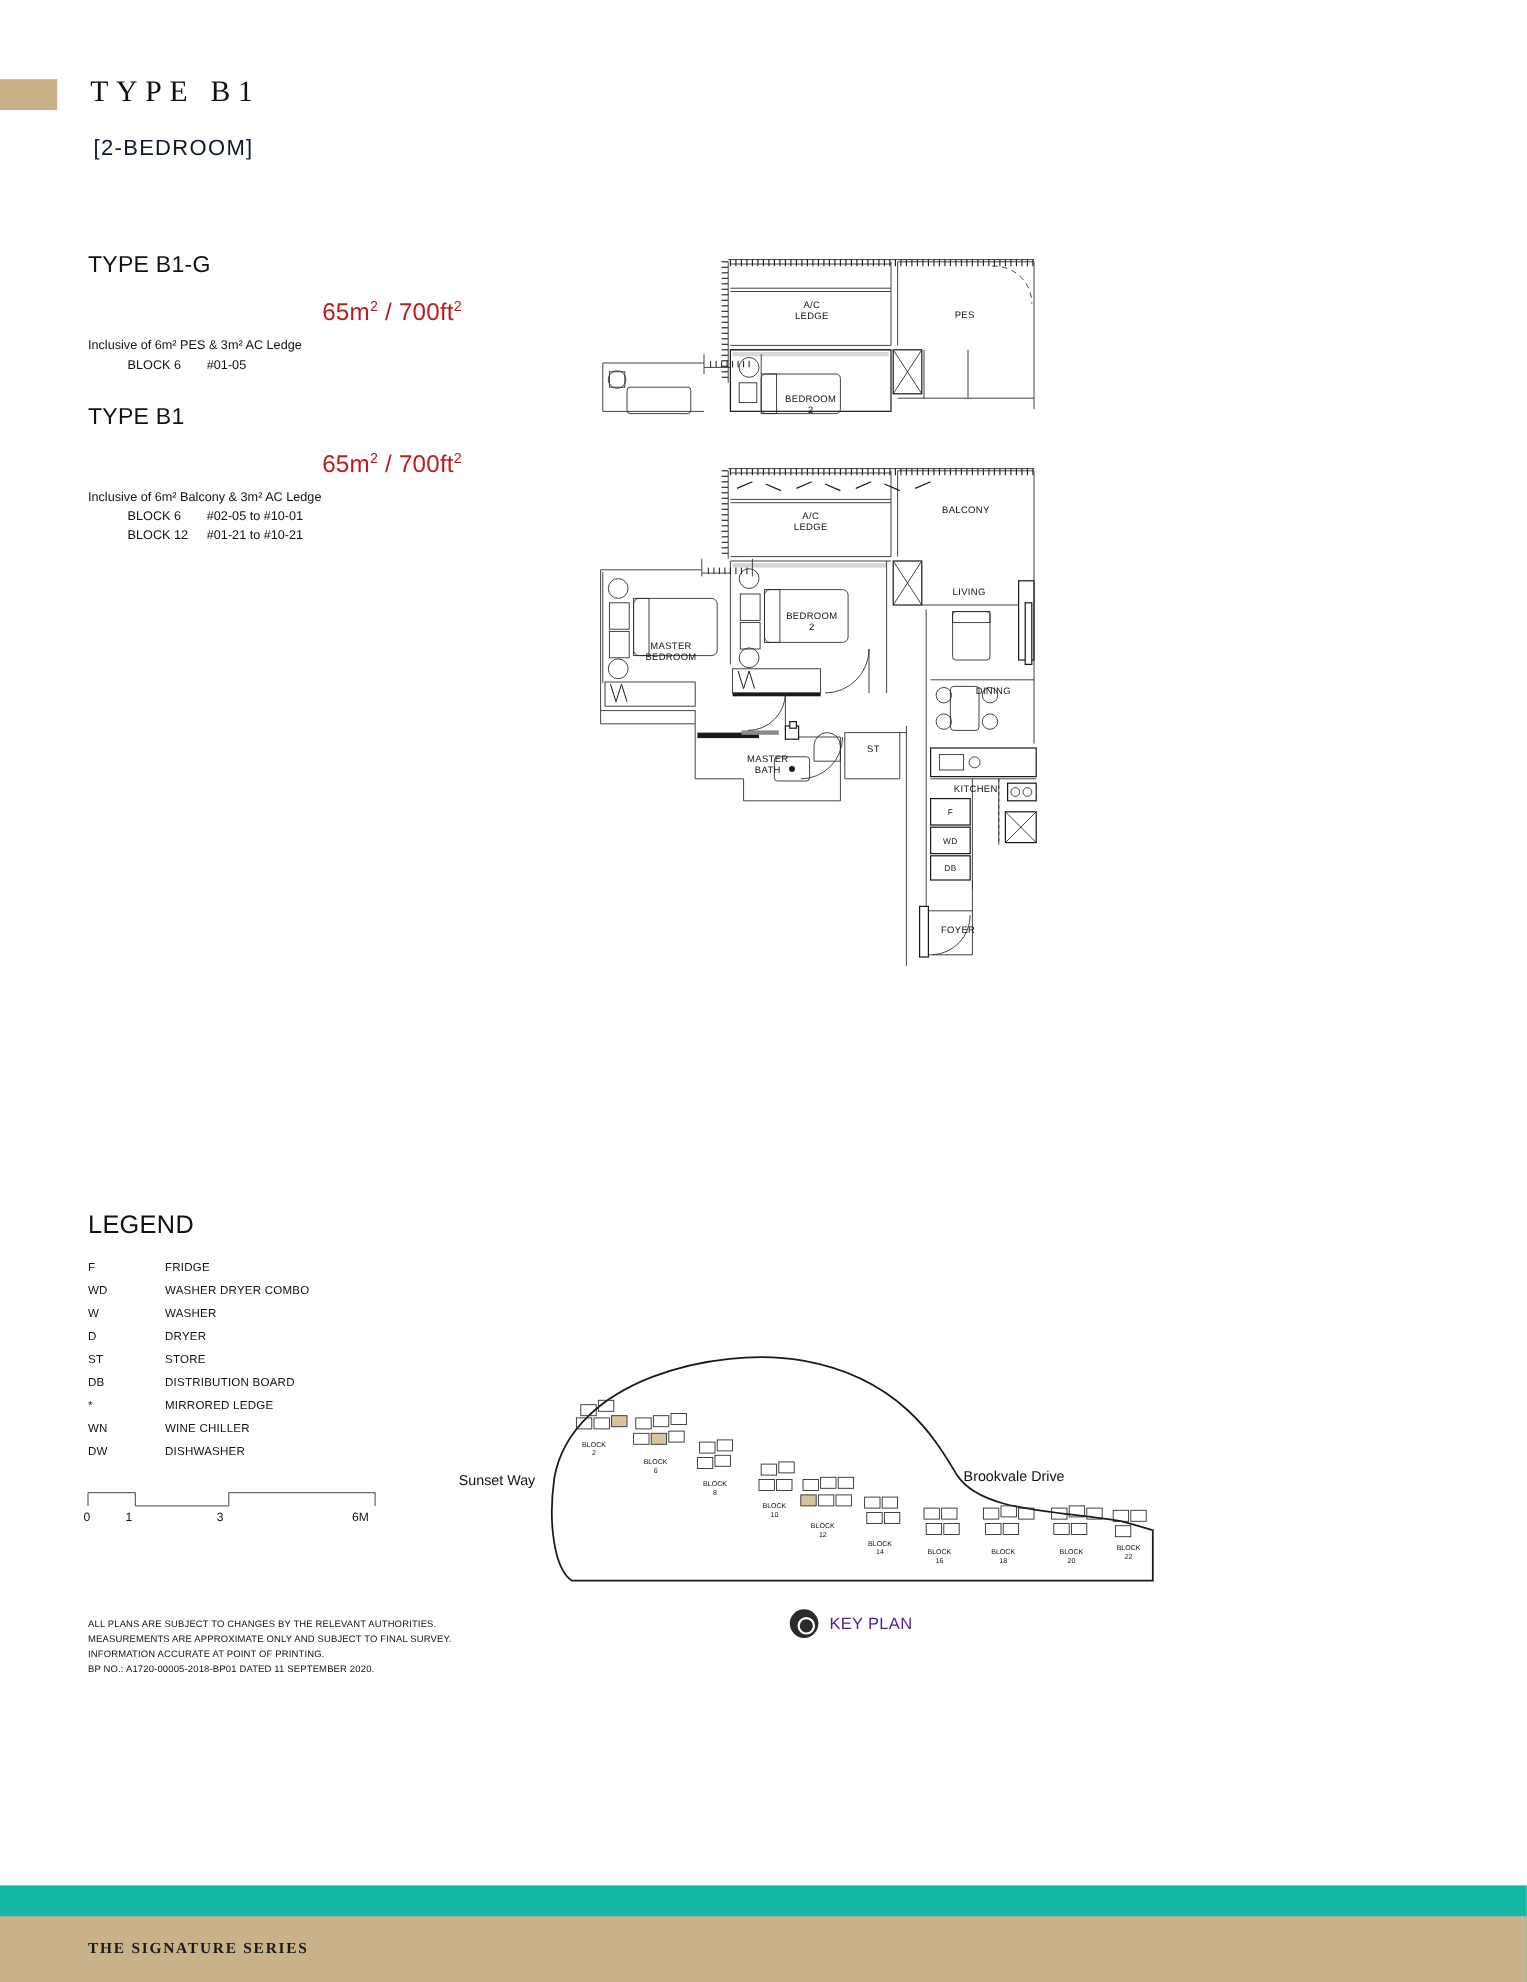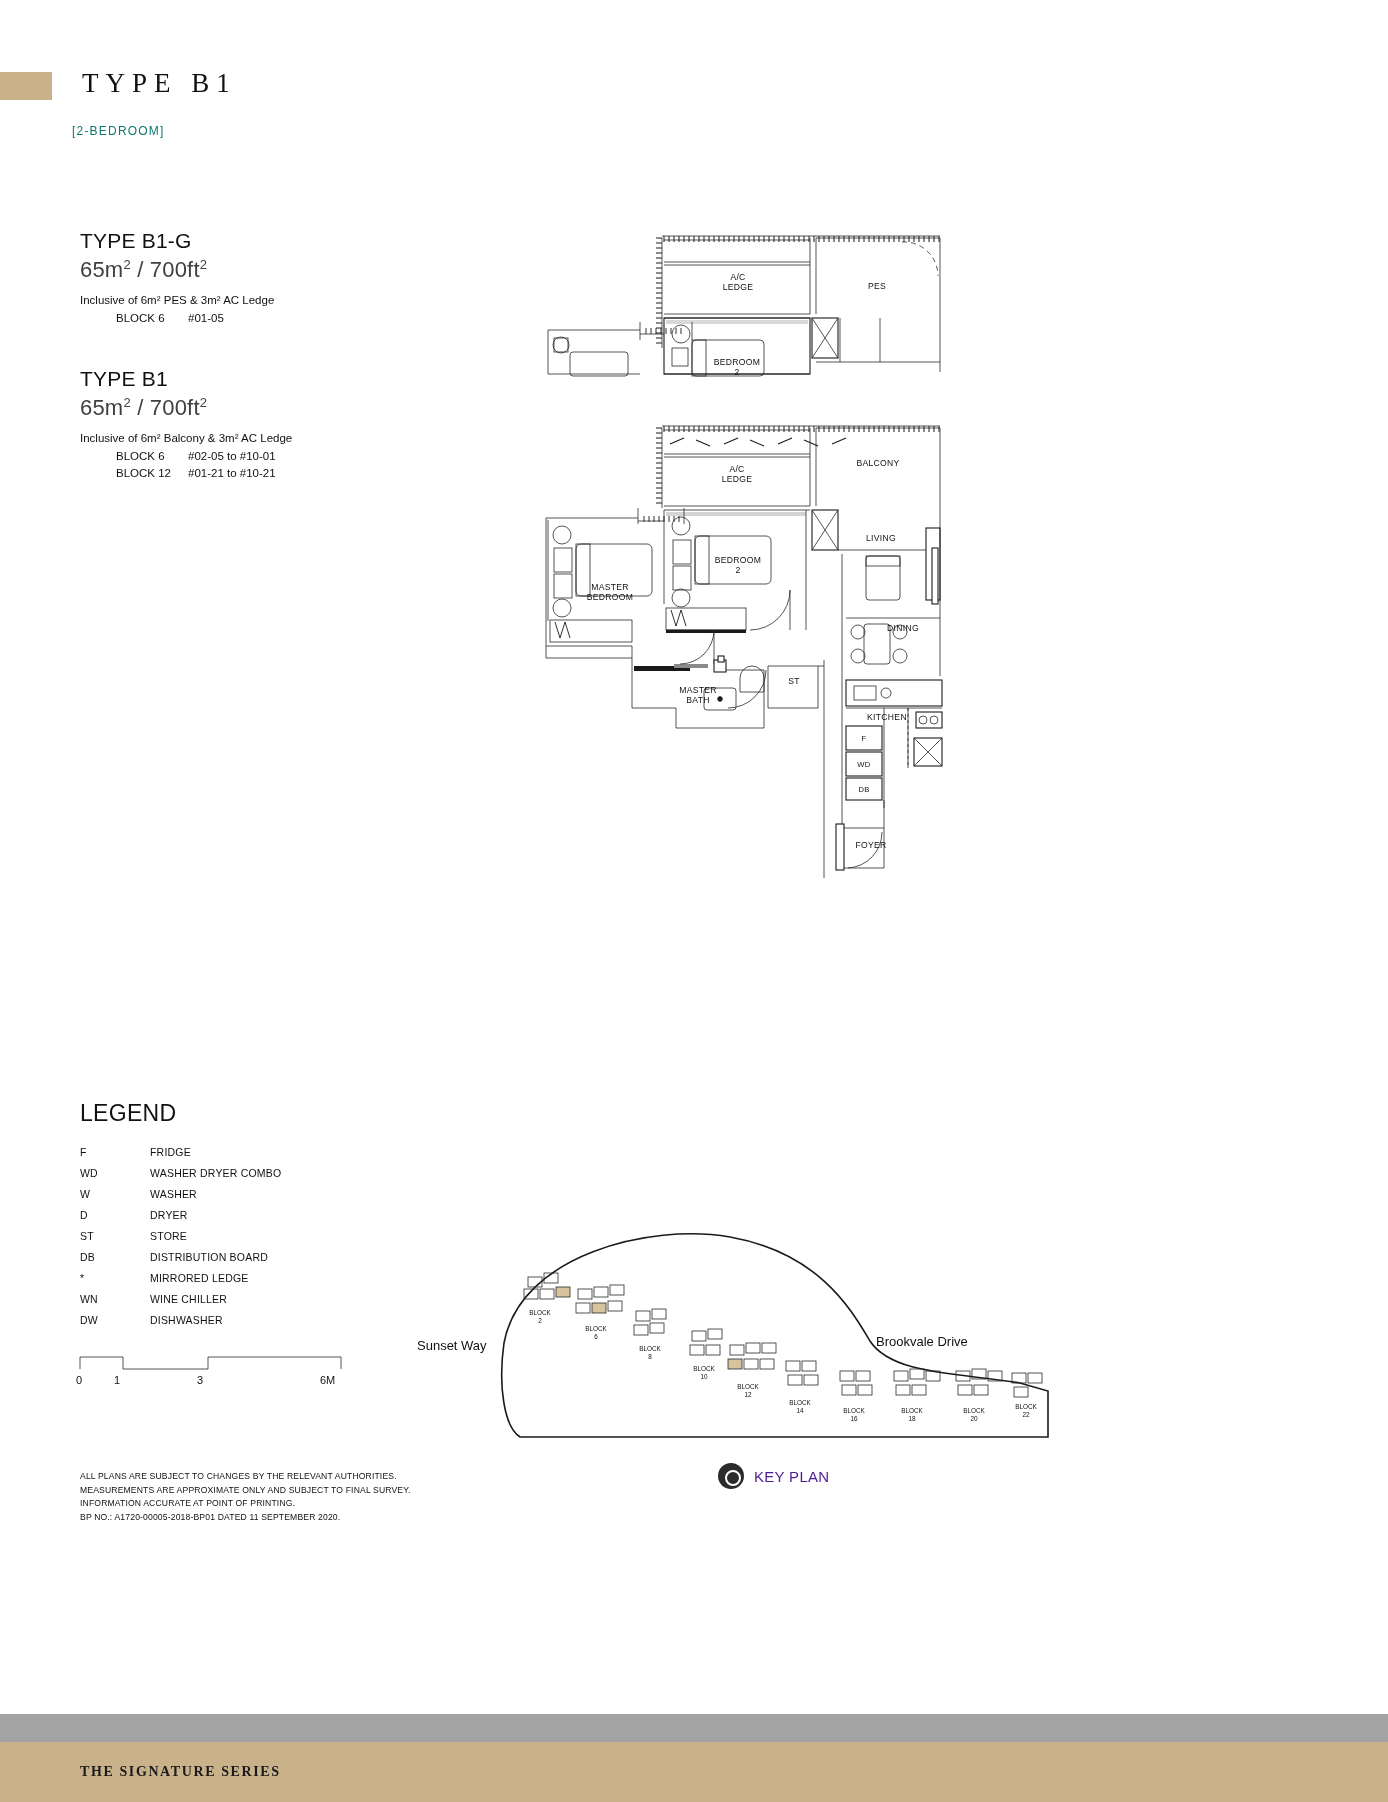--- a/index.html
+++ b/index.html
@@ -7,26 +7,26 @@
     width:1388px;height:1802px;position:relative;background:#ffffff;
     font-family:"Liberation Sans", sans-serif;color:#1a1a1a;
     -webkit-font-smoothing:antialiased;
   }
   .page{position:absolute;inset:0;}
 
   
   .gold-tab{position:absolute;left:0;top:72px;width:52px;height:28px;background:#c9b18a;}
   .title-type{position:absolute;left:82px;top:68px;font-family:"Liberation Serif",serif;
     font-size:27px;letter-spacing:7px;color:#111;font-weight:400;}
-  .title-sub{position:absolute;left:72px;top:124px;font-size:12px;letter-spacing:1.2px;color:#0f766e;}
+  .title-sub{position:absolute;left:85px;top:124px;font-size:20px;letter-spacing:1.2px;color:#0f172a;}
 
   
   .spec{position:absolute;left:80px;width:340px;}
   .spec .t{font-size:21px;letter-spacing:.2px;color:#111;line-height:1.25;}
-  .spec .a{font-size:22px;letter-spacing:.2px;color:#404040;line-height:1.3;margin-top:2px;}
+  .spec .a{font-size:22px;letter-spacing:.2px;color:#b91c1c;line-height:1.3;margin-top:16px;text-align:right;}
   .spec .a sup{font-size:13px;vertical-align:super;line-height:0;}
   .spec .inc{font-size:11.5px;margin-top:7px;line-height:1.55;color:#111;}
   .spec .blkrow{font-size:11.5px;line-height:1.55;color:#111;white-space:pre;padding-left:36px;}
 
   
   .legend-title{position:absolute;left:80px;top:1100px;font-size:23px;color:#111;letter-spacing:.3px;}
   .legend-list{position:absolute;left:80px;top:1142px;width:330px;}
   .legend-row{display:flex;font-size:10.5px;line-height:21px;color:#111;letter-spacing:.2px;}
   .legend-row .k{width:70px;flex:0 0 70px;}
   .legend-row .v{flex:1;}
@@ -34,21 +34,21 @@
   
   .scalebar{position:absolute;left:78px;top:1355px;width:265px;height:18px;}
   .scale-labels{position:absolute;left:72px;top:1374px;width:290px;height:16px;}
   .scale-labels span{position:absolute;font-size:11px;color:#111;}
 
   
   .disclaimer{position:absolute;left:80px;top:1470px;width:420px;font-size:8.6px;
     line-height:13.5px;color:#111;letter-spacing:.15px;}
 
   
-  .footer-band{position:absolute;left:0;bottom:0;width:1388px;height:88px;background:#a3a3a3;}
+  .footer-band{position:absolute;left:0;bottom:0;width:1388px;height:88px;background:#14b8a6;}
   .footer-gold{position:absolute;left:0;bottom:0;width:1388px;height:60px;background:#c9b18a;}
   .footer-text{position:absolute;left:80px;bottom:22px;font-family:"Liberation Serif",serif;
     font-size:14px;letter-spacing:1.6px;color:#1a1a1a;font-weight:700;}
 
   
   .plan-top{position:absolute;left:540px;top:222px;}
   .plan-main{position:absolute;left:528px;top:408px;}
 
   
   .keyplan{position:absolute;left:400px;top:1215px;}

